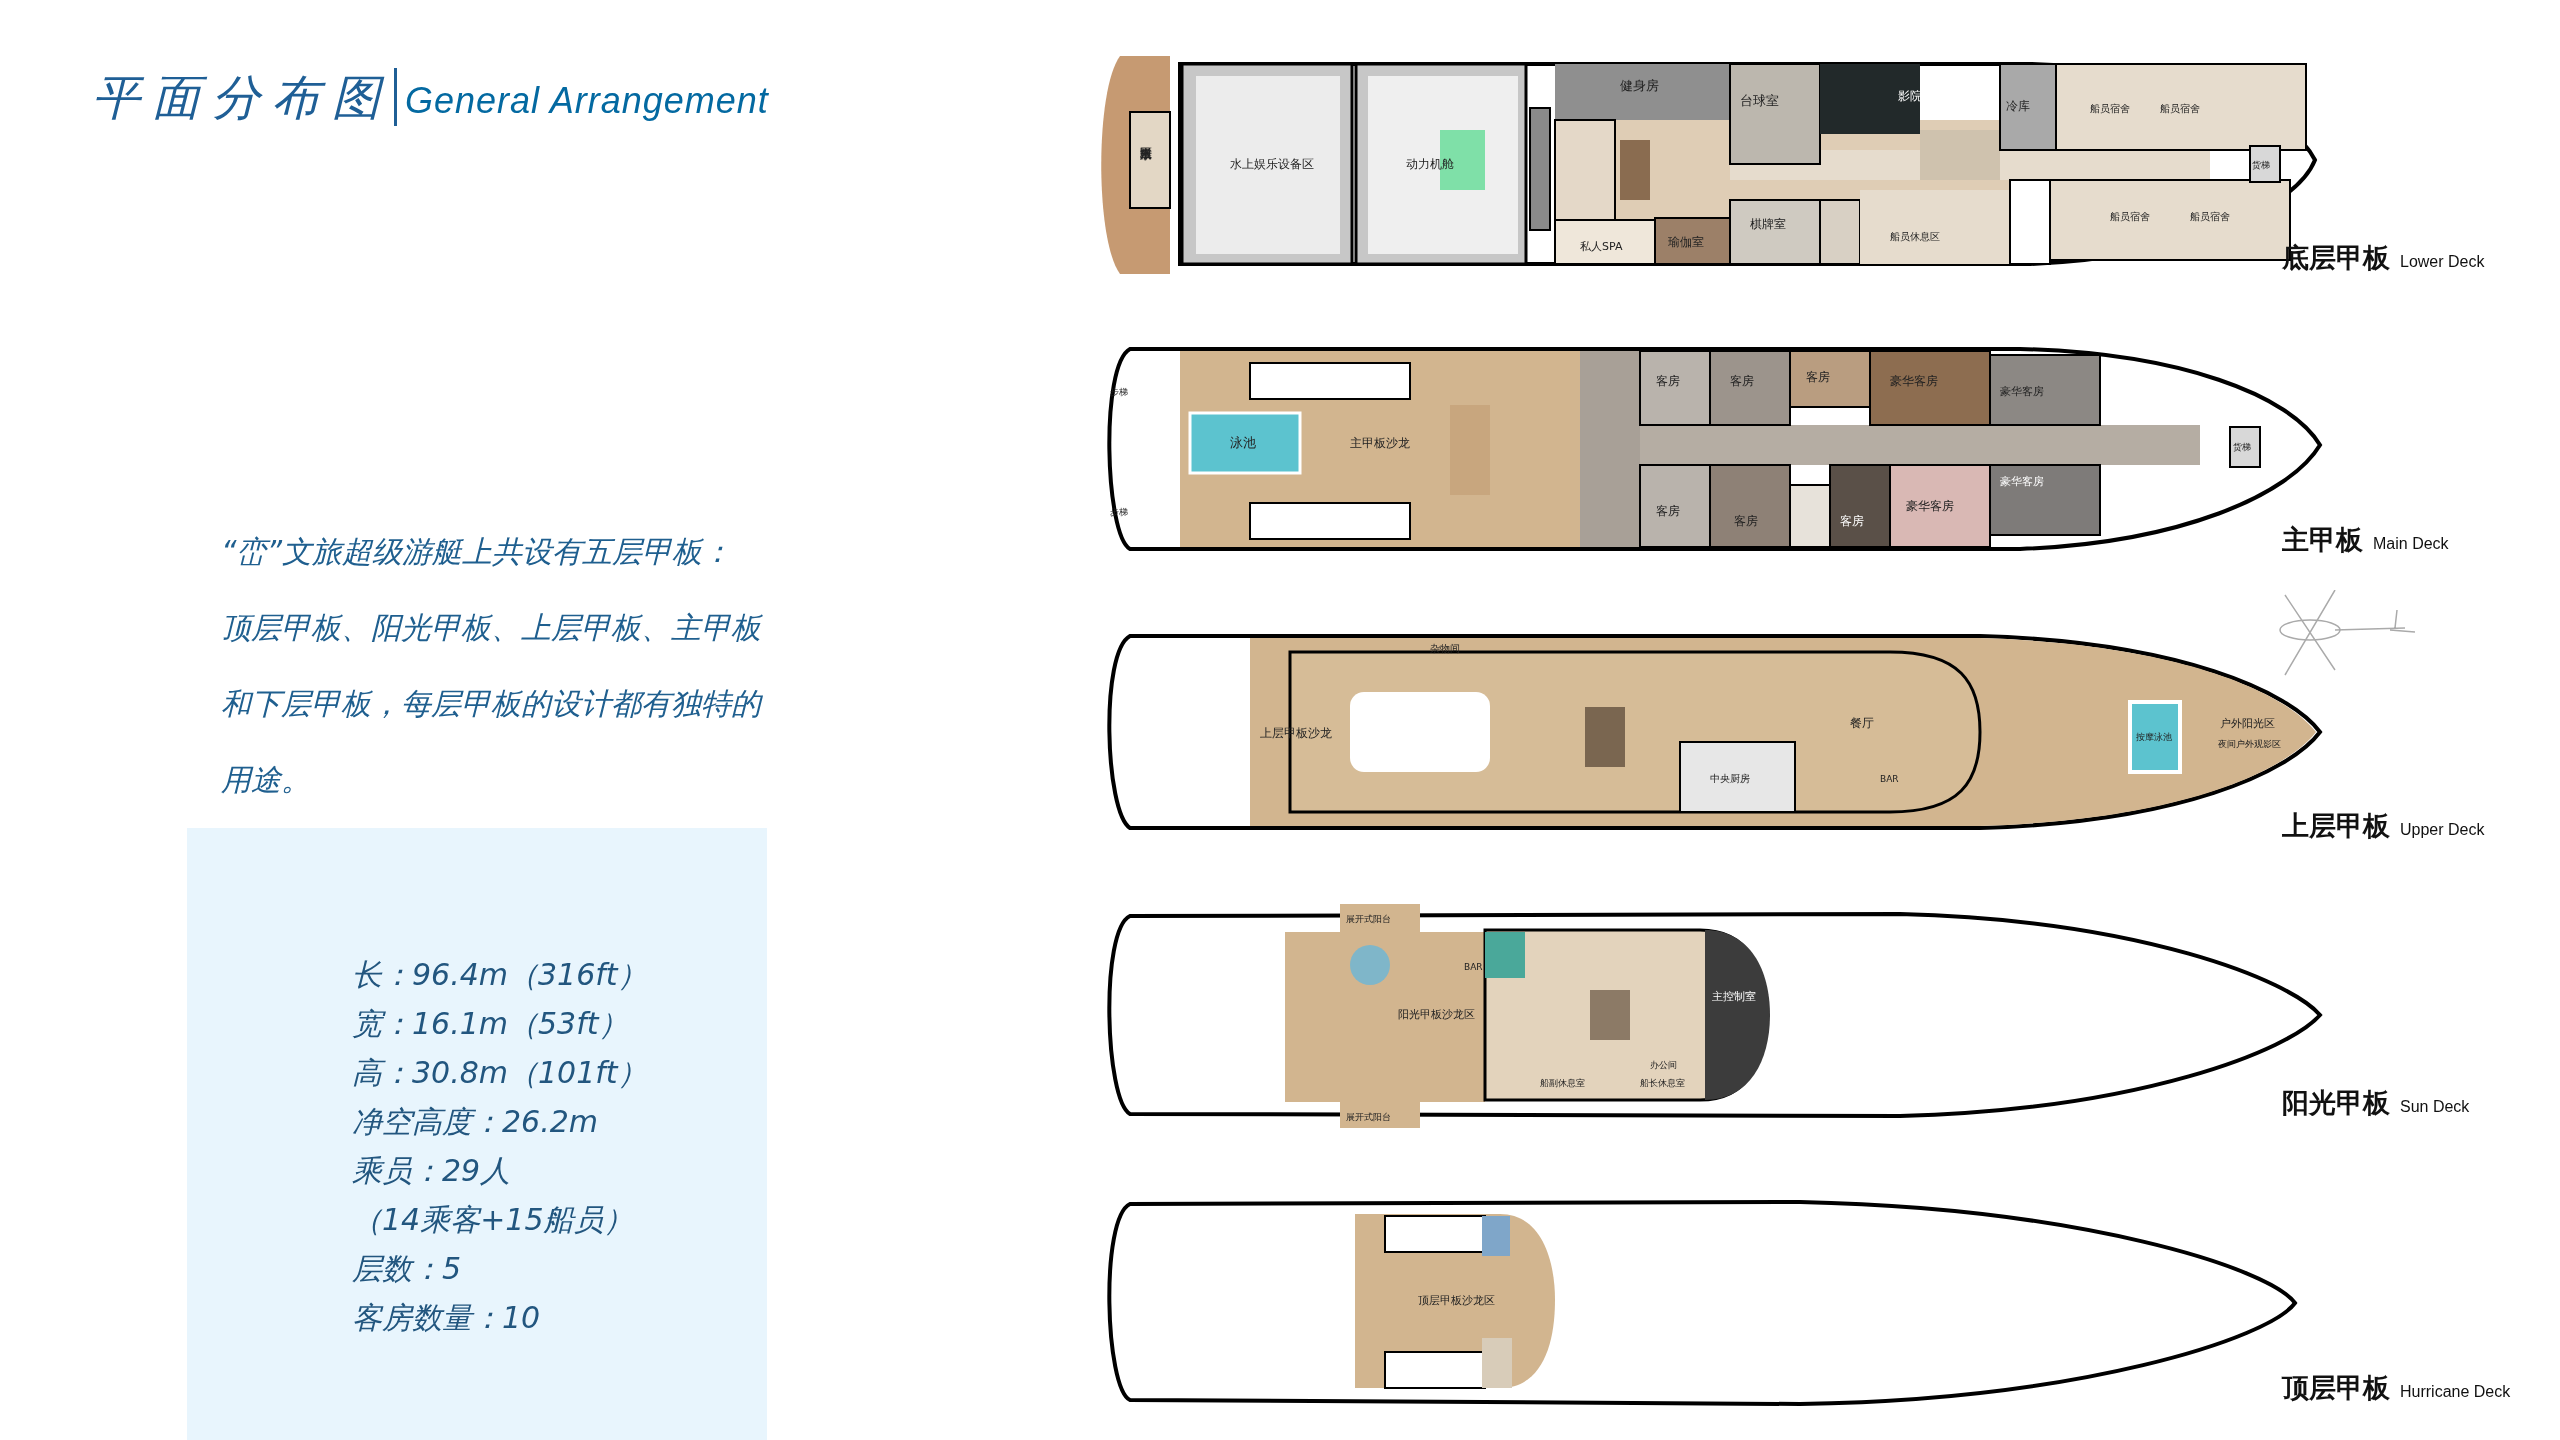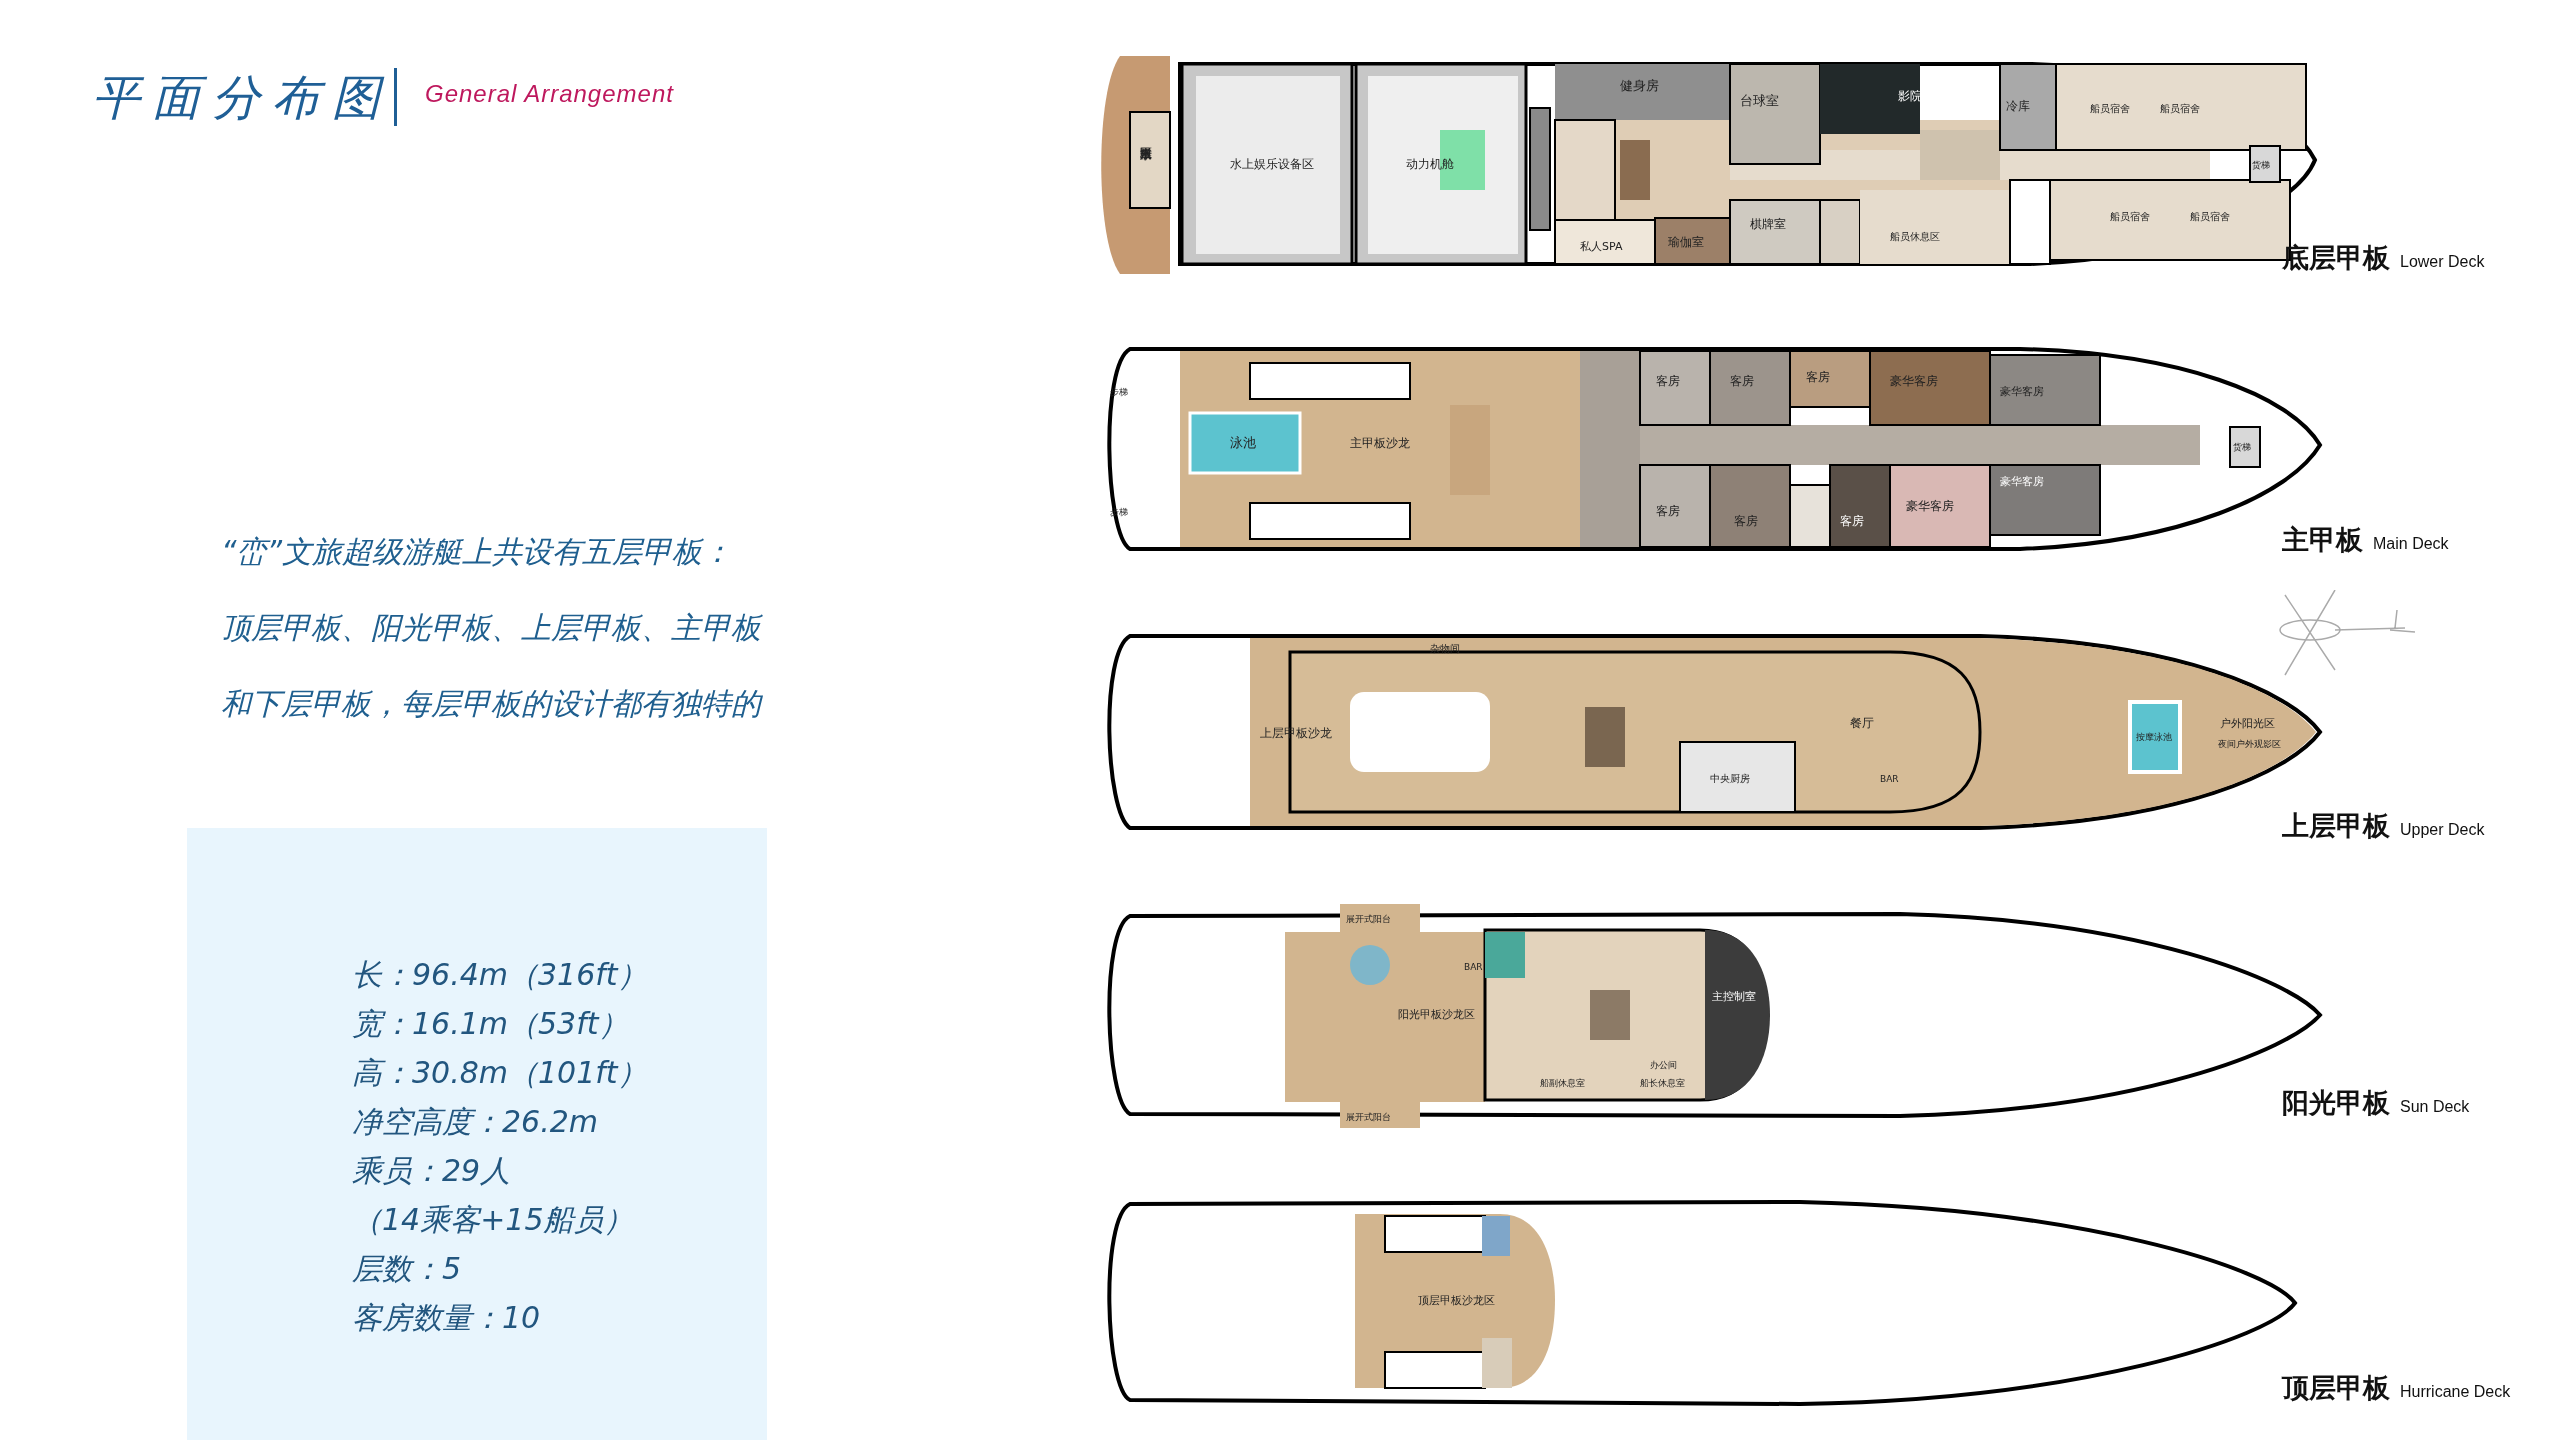--- a/index.html
+++ b/index.html
@@ -1,20 +1,20 @@
 <!DOCTYPE html>
 <html><head>
 <meta charset="utf-8">
 <style>
   html,body{margin:0;padding:0;background:#fff;}
   body{width:2560px;height:1440px;position:relative;overflow:hidden;font-family:"DejaVu Sans","Liberation Sans",sans-serif;}
   .abs{position:absolute;font-style:italic;}
   .title-cn{left:92px;top:66px;font-size:48px;letter-spacing:12px;color:#1f5f96;font-family:"DejaVu Sans",sans-serif;}
   .title-div{left:394px;top:68px;width:3px;height:58px;background:#1f5f96;}
-  .title-en{left:425px;top:80px;font-size:24px;color:#be185d;font-family:"Liberation Sans",sans-serif;letter-spacing:1px;}
+  .title-en{left:405px;top:80px;font-size:36px;color:#0369a1;font-family:"Liberation Sans",sans-serif;letter-spacing:1px;}
   .intro{left:205px;top:506px;width:600px;font-size:30px;line-height:60px;color:#1f5f8f;font-family:"DejaVu Sans",sans-serif;}
   .intro p{margin:16px;white-space:nowrap;}
   .spec-box{left:187px;top:828px;width:580px;height:612px;background:#e8f5fd;}
   .spec-list{left:352px;top:950px;font-size:30px;line-height:49px;color:#22567f;font-family:"DejaVu Sans",sans-serif;}
   .spec-list div{white-space:nowrap;}
   .deck{position:absolute;}
   .deck svg{display:block;}
   .deck-label{position:absolute;color:#111;font-family:"DejaVu Sans",sans-serif;white-space:nowrap;}
   .deck-label .cn{font-size:27px;font-weight:bold;margin-top:21px;}
   .deck-label .en{font-size:16px;margin-left:10px;font-family:"Liberation Sans",sans-serif;}
@@ -24,20 +24,21 @@
 <body>
 
 <div class="abs title-cn">平面分布图</div>
 <div class="abs title-div"></div>
 <div class="abs title-en">General Arrangement</div>
 
 <div class="abs intro">
   <p>“峦”文旅超级游艇上共设有五层甲板：</p>
   <p>顶层甲板、阳光甲板、上层甲板、主甲板</p>
   <p>和下层甲板，每层甲板的设计都有独特的</p>
+  <p>用途。</p>
 </div>
 
 <div class="abs spec-box"></div>
 <div class="abs spec-list">
   <div>长：96.4m（316ft）</div>
   <div>宽：16.1m（53ft）</div>
   <div>高：30.8m（101ft）</div>
   <div>净空高度：26.2m</div>
   <div>乘员：29人</div>
   <div>（14乘客+15船员）</div>

